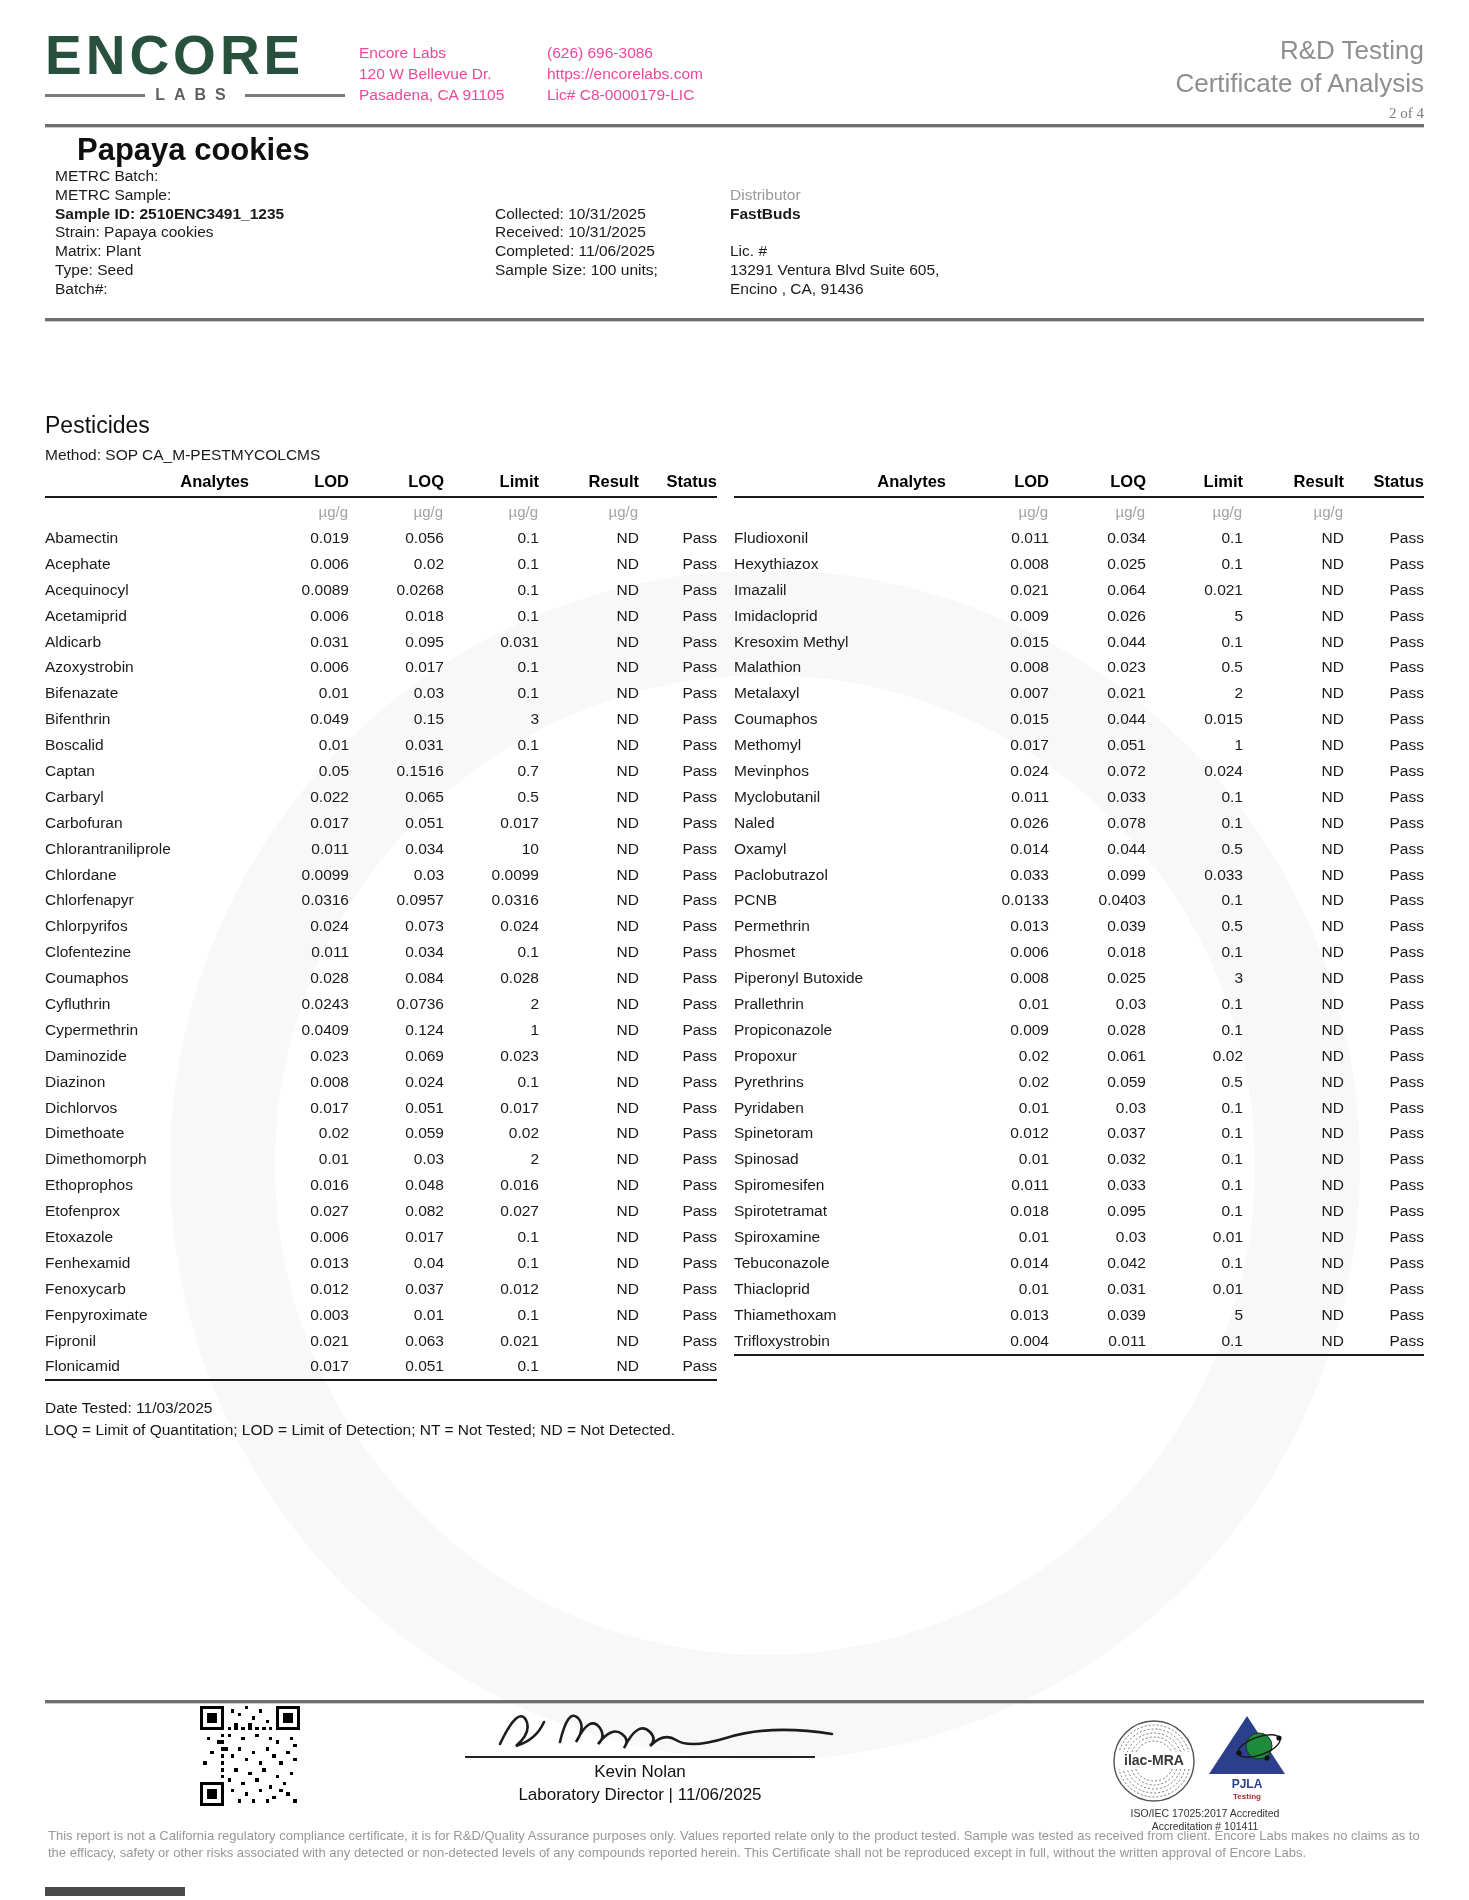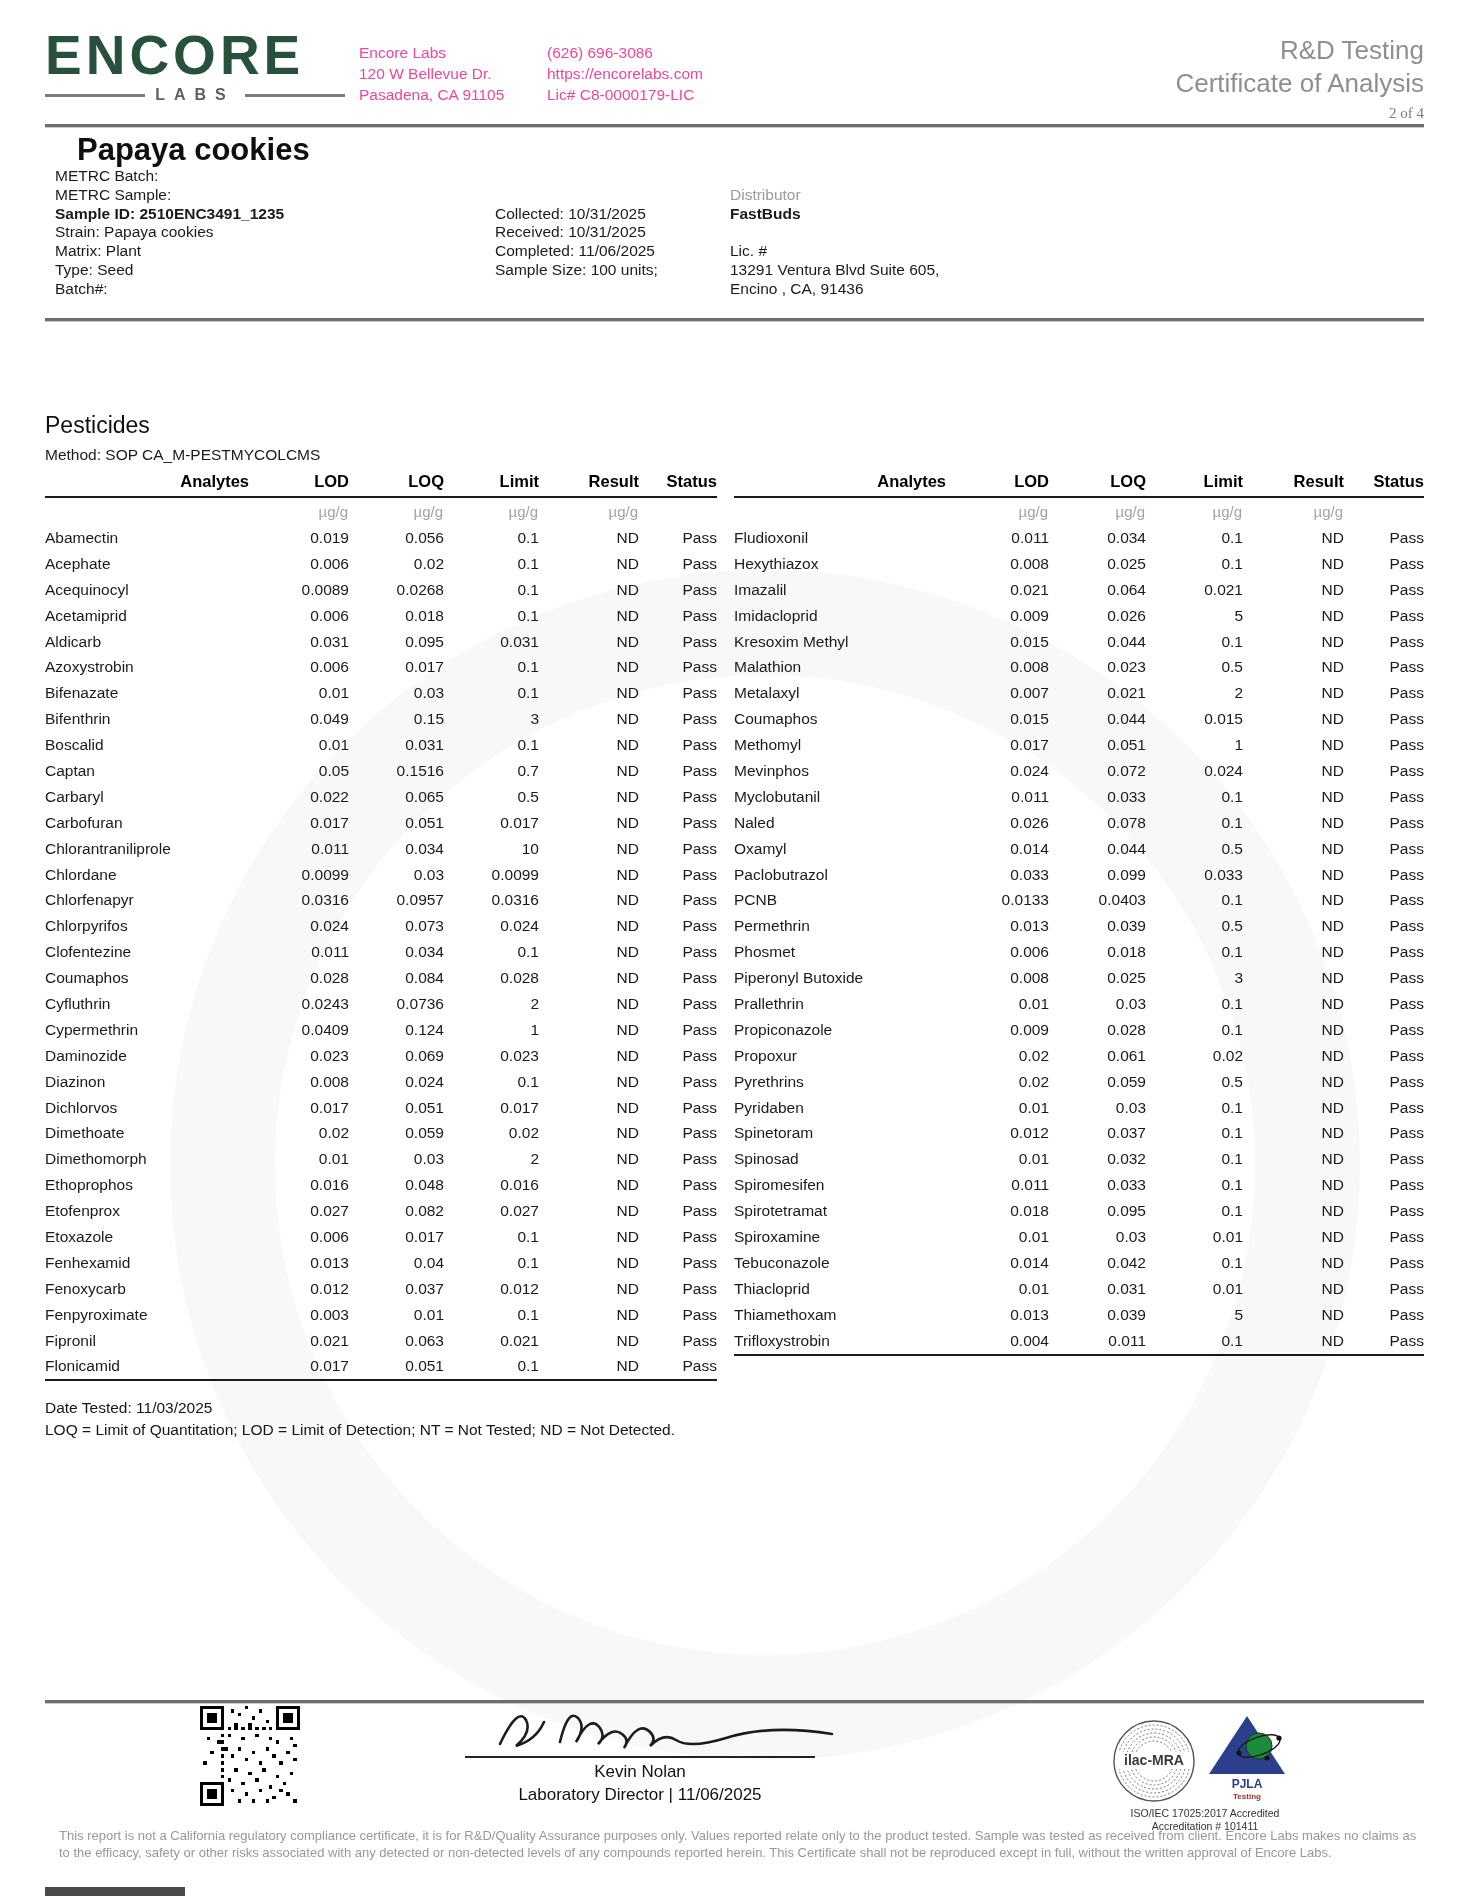--- a/index.html
+++ b/index.html
@@ -62,21 +62,21 @@
   .qr { position:absolute; left:200px; top:1706px; width:100px; height:100px; }
   .sig-block { position:absolute; left:430px; top:1694px; width:420px; text-align:center; }
   .sig-svg { display:block; margin:0 auto; }
   .sig-line { border-top:2px solid #222; margin:0 35px; }
   .signer-name { font-size:17px; margin-top:4px; color:#111; }
   .signer-title { font-size:17px; margin-top:3px; color:#111; }
   .badges { position:absolute; left:1080px; top:1712px; width:250px; text-align:center; }
   .badge-row { display:flex; justify-content:center; align-items:flex-end; gap:10px; }
   .accred { font-size:10.5px; color:#333; line-height:13px; margin-top:3px; }
 
-  .disclaimer { position:absolute; top:1827px; left:59px; right:45px; font-size:13px; line-height:17px; color:#989898; }
+  .disclaimer { position:absolute; top:1827px; left:48px; right:45px; font-size:13px; line-height:17px; color:#989898; }
   .bottom-bar { position:absolute; left:45px; top:1887px; width:140px; height:9px; background:#4a4a4a; }
 </style>
 </head>
 <body>
 
 <div class="page">
   <div class="watermark"></div>
 
   <div class="content">
 

